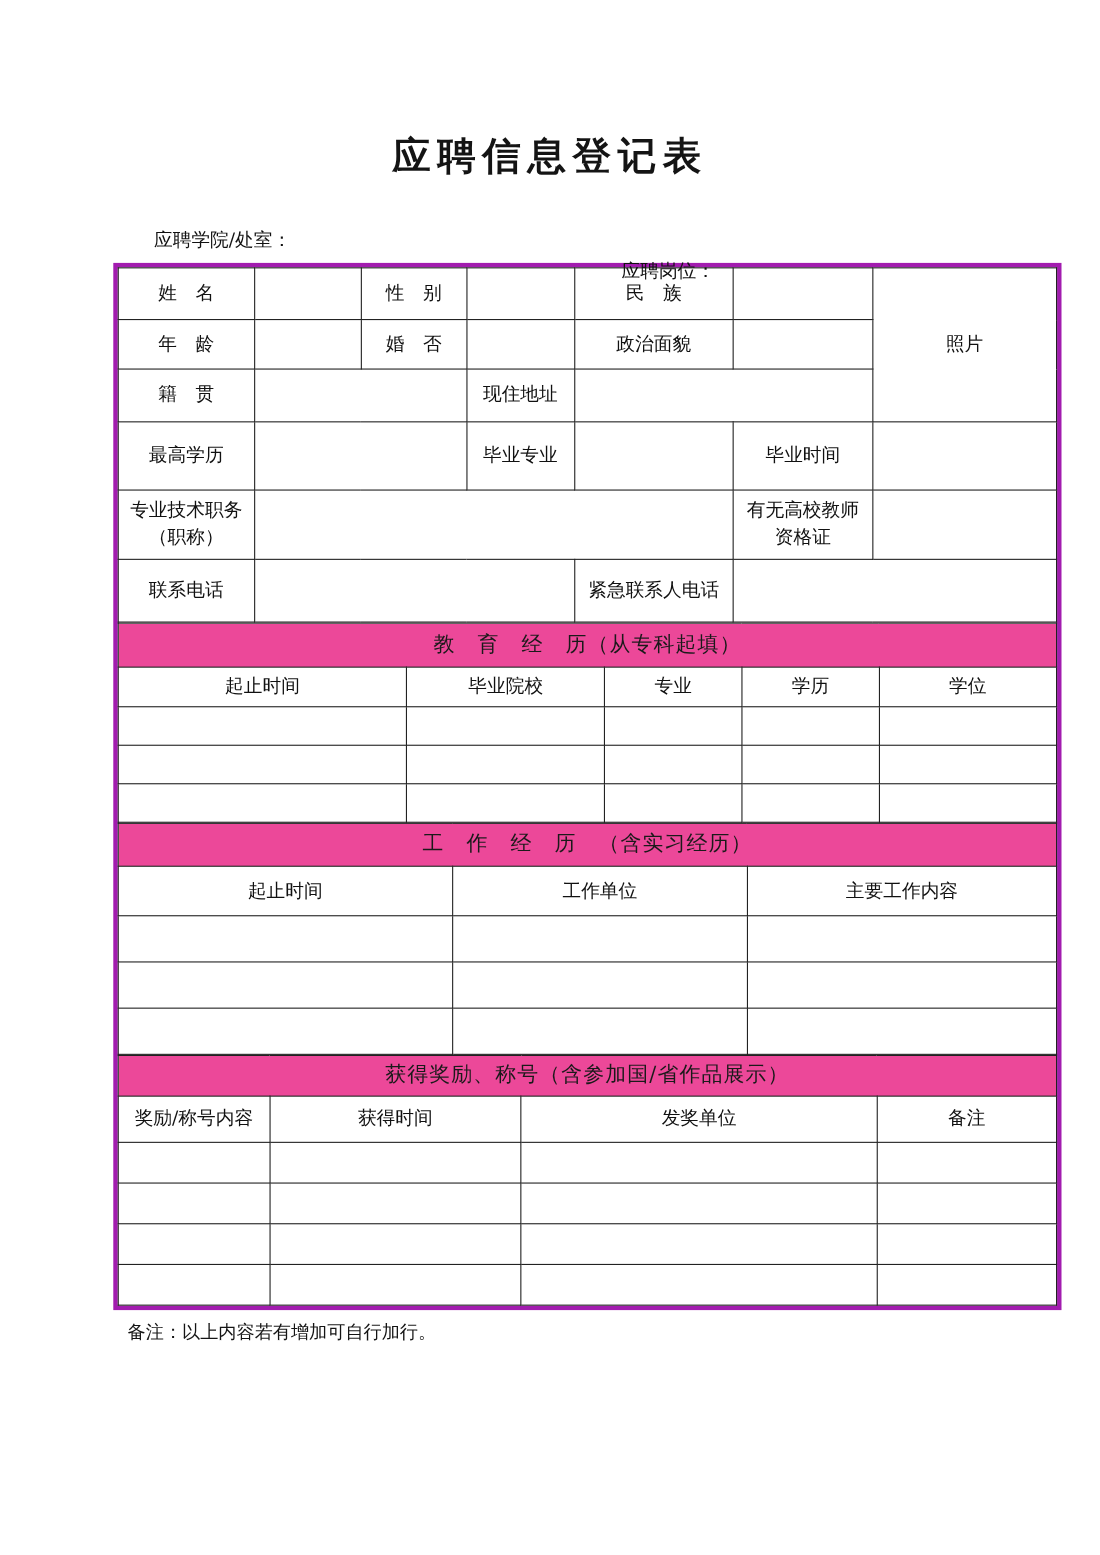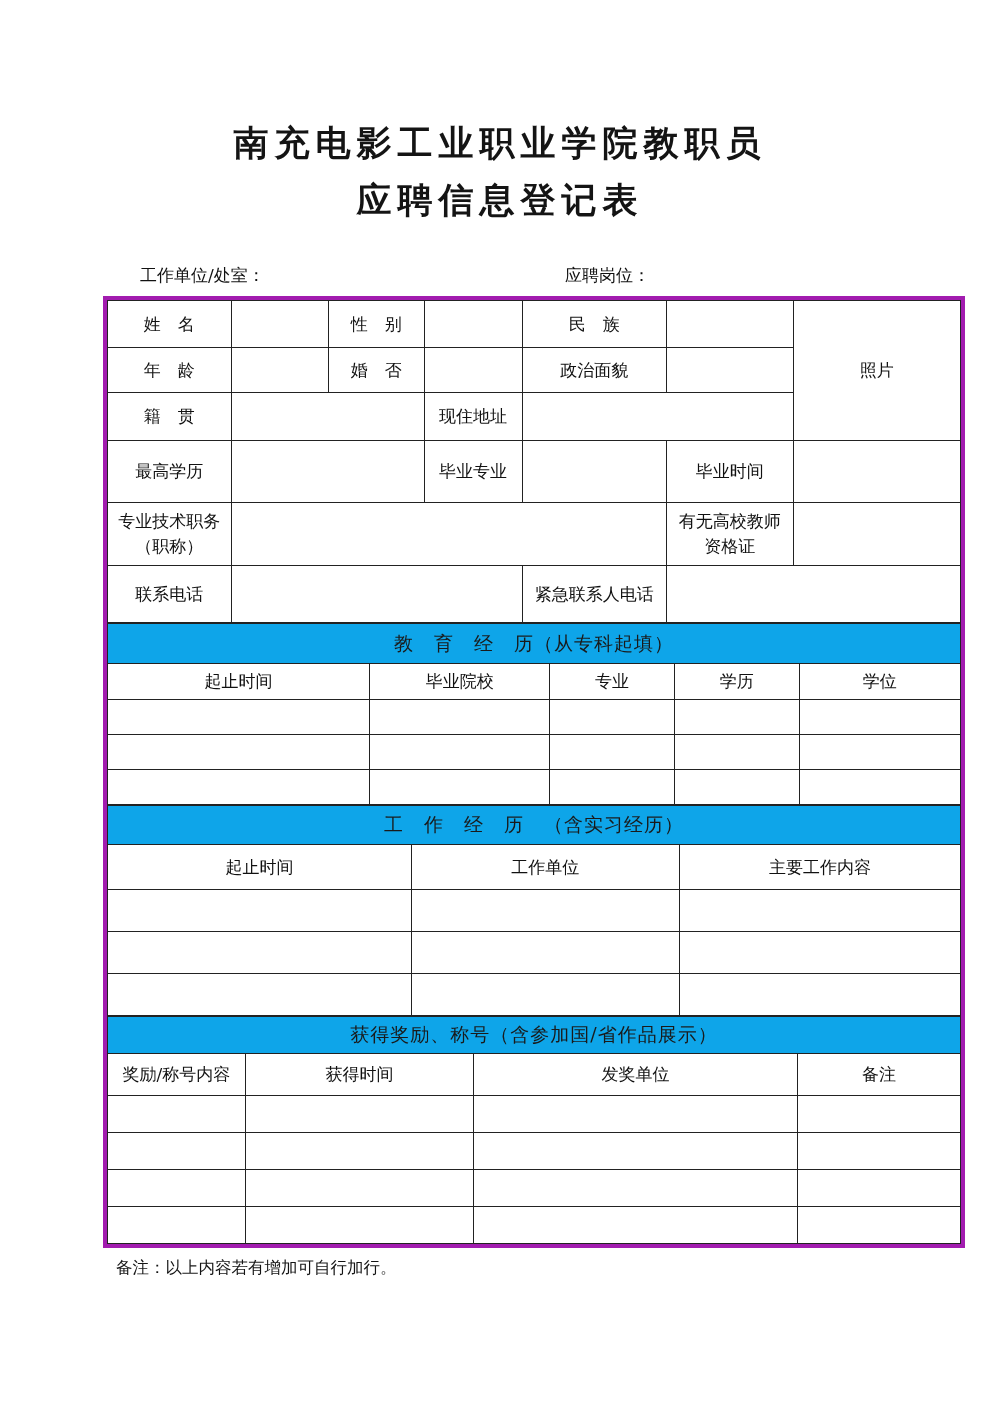--- a/index.html
+++ b/index.html
@@ -22,21 +22,21 @@
     font-weight: bold;
     letter-spacing: 6px;
     line-height: 57px;
     color: #141414;
   }
 
   
   .meta-row { position: relative; height: 26px; margin-top: 36px; font-size: 17px; }
   .meta-label { position: absolute; top: 0; white-space: nowrap; }
   .meta-label.dept { left: 140px; }
-  .meta-label.pos  { left: 565px; }
+  .meta-label.pos  { left: 565px; margin-top: 28px; }
   .fill-area { position: absolute; top: 0; height: 24px; }
   .fill-area.dept-fill { left: 262px; width: 230px; }
   .fill-area.pos-fill  { left: 651px; width: 230px; }
 
   
   .form-wrap {
     margin: 6px 0 0 103px;
     width: 862px;
     border: 4px solid #a21caf;
   }
@@ -49,21 +49,21 @@
     border: 1px solid #222;
     text-align: center;
     vertical-align: middle;
     font-size: 17px;
     line-height: 1.45;
     white-space: pre-line;
     overflow: hidden;
     padding: 2px 3px;
   }
   tr.band td {
-    background: #0ea5e9;
+    background: #ec4899;
     font-size: 19px;
     letter-spacing: 1px;
     color: #1a1a1a;
   }
 
   
   .personal tr.r1 td { height: 47px; }
   .personal tr.r2 td { height: 45px; }
   .personal tr.r3 td { height: 48px; }
   .personal tr.r4 td { height: 62px; }
@@ -88,26 +88,25 @@
     font-size: 16.5px;
     color: #141414;
   }
 </style>
 </head>
 <body>
 
 <div class="page">
 
   <div class="title-block">
-    <div class="title-line">南充电影工业职业学院教职员</div>
     <div class="title-line">应聘信息登记表</div>
   </div>
 
   <div class="meta-row">
-    <span class="meta-label dept">工作单位/处室：</span>
+    <span class="meta-label dept">应聘学院/处室：</span>
     <span class="fill-area dept-fill"></span>
     <span class="meta-label pos">应聘岗位：</span>
     <span class="fill-area pos-fill"></span>
   </div>
 
   <div class="form-wrap">
 
     <table class="personal">
       <colgroup>
         <col style="width:14.50%">

